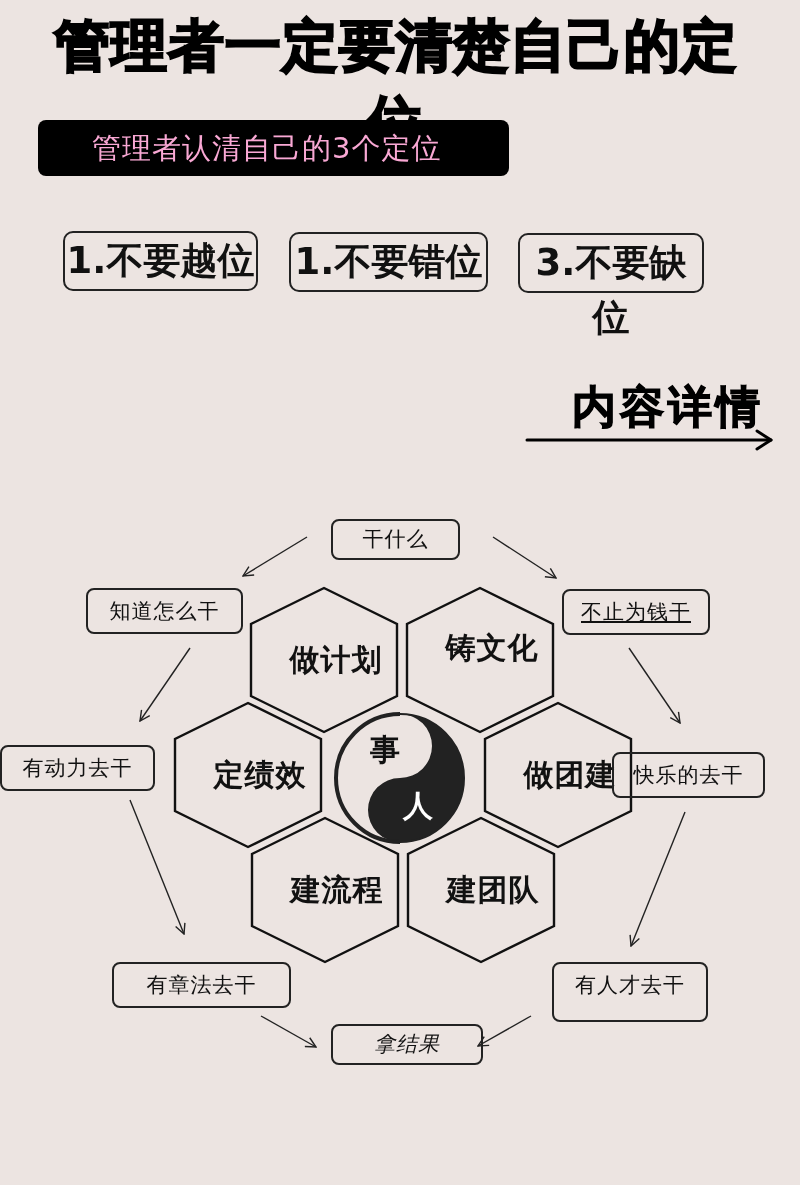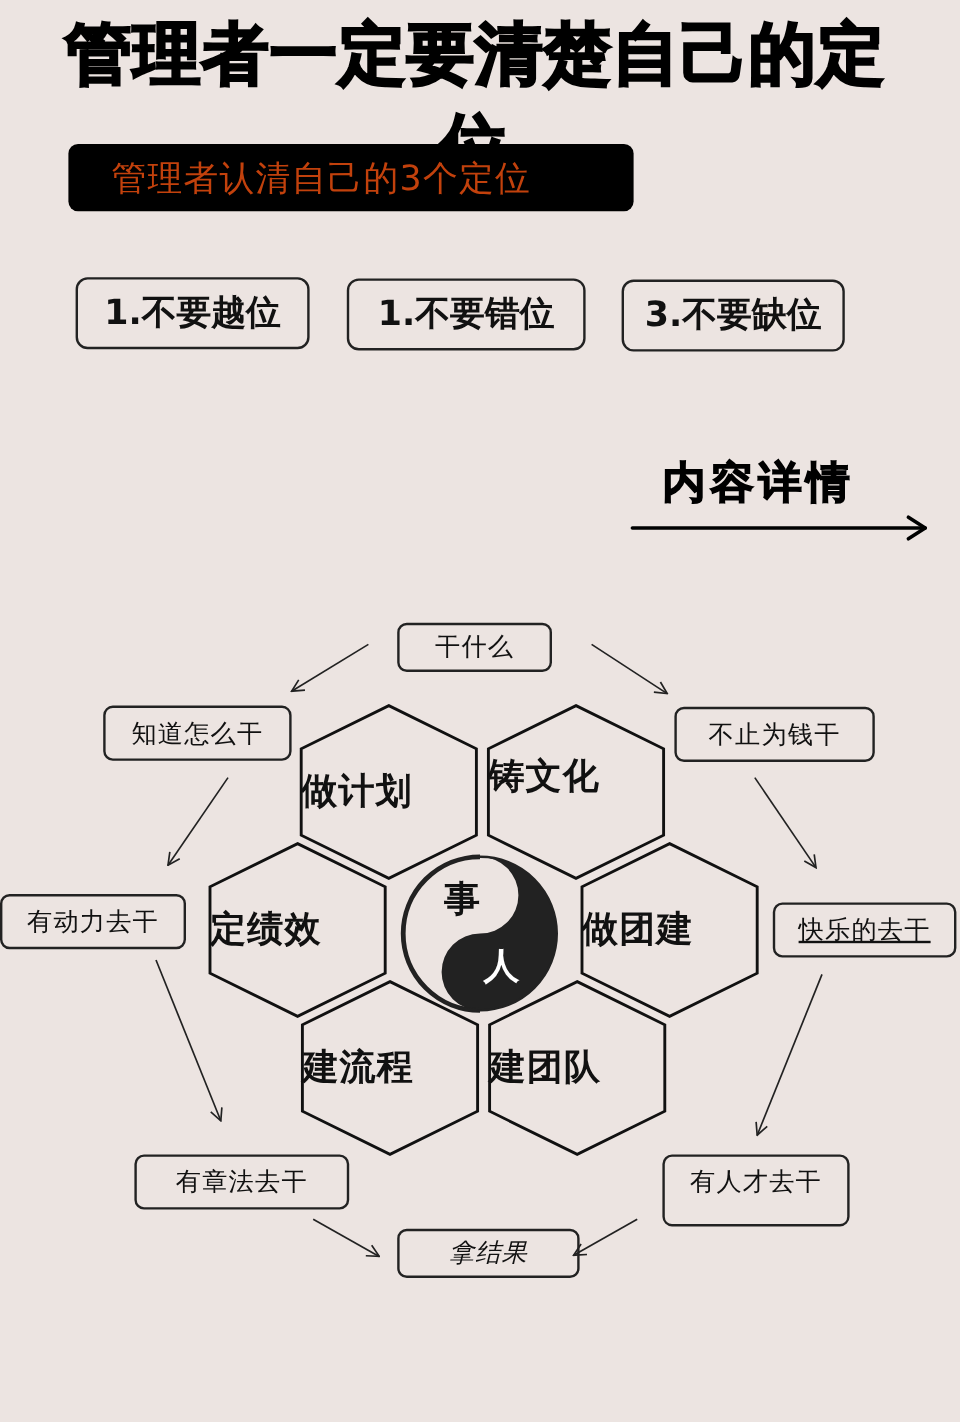--- a/index.html
+++ b/index.html
@@ -24,74 +24,75 @@
       font-weight: 900;
       letter-spacing: 1px;
       line-height: 76px;
       color: #000;
       padding-left: 40px;
       box-sizing: border-box;
       -webkit-text-stroke: 2.2px #000;
     }
 
     .banner {
-      left: 57px; top: 120px; width: 471px; height: 56px;
+      left: 38px; top: 120px; width: 471px; height: 56px;
       background: #000;
       border-radius: 8px;
-      color: #c2410c;
+      color: #f9a8d4;
       font-size: 29px;
       line-height: 56px;
-      padding-left: 36px;
+      padding-left: 54px;
       box-sizing: border-box;
       letter-spacing: 1px;
     }
 
     .pill {
       height: 60px;
       border: 2.5px solid #222;
       border-radius: 10px;
       box-sizing: border-box;
-      font-size: 29px;
+      font-size: 37px;
       line-height: 55px;
       text-align: center;
       background: transparent;
       color: #111;
       font-weight: 600;
     }
 
     .detail-heading {
-      left: 552px; top: 378px;
-      font-size: 36px;
+      left: 572px; top: 378px;
+      font-size: 44px;
       font-weight: 900;
       letter-spacing: 4px;
       -webkit-text-stroke: 1.2px #000;
       color: #000;
     }
 
     .box {
       border: 2.2px solid #222;
       border-radius: 8px;
       box-sizing: border-box;
       font-size: 21px;
       text-align: center;
       color: #111;
       letter-spacing: 1px;
       background: transparent;
     }
 
     .hex-label {
       font-size: 30px;
       font-weight: 600;
-      text-align: left;
+      text-align: center;
       color: #111;
       letter-spacing: 1px;
       width: 146px;
       margin-left: -73px;
       line-height: 36px;
       margin-top: -18px;
+      padding-left: 12px;
     }
 
     .yy-label {
       font-size: 30px;
       font-weight: 900;
       width: 40px;
       margin-left: -20px;
       text-align: center;
       line-height: 36px;
       margin-top: -18px;
@@ -163,19 +164,19 @@
 <div class="abs hex-label" style="left:480px; top:648px;">铸文化</div>
 <div class="abs hex-label" style="left:248px; top:775px;">定绩效</div>
 <div class="abs hex-label" style="left:558px; top:775px;">做团建</div>
 <div class="abs hex-label" style="left:325px; top:890px;">建流程</div>
 <div class="abs hex-label" style="left:481px; top:890px;">建团队</div>
 
 <div class="abs yy-label" style="left:385px; top:750px; color:#111;">事</div>
 <div class="abs yy-label" style="left:418px; top:806px; color:#fff;">人</div>
 
 <div class="abs box" style="left:331px; top:519px; width:129px; height:41px; line-height:37px;text-align:center;">干什么</div>
-<div class="abs box" style="left:562px; top:589px; width:167px; height:46px; line-height:42px;">不止为钱干</div>
-<div class="abs box" style="left:644px; top:752px; width:153px; height:46px; line-height:42px;text-decoration:underline;">快乐的去干</div>
+<div class="abs box" style="left:562px; top:589px; width:148px; height:46px; line-height:42px;text-decoration:underline;">不止为钱干</div>
+<div class="abs box" style="left:612px; top:752px; width:153px; height:46px; line-height:42px;">快乐的去干</div>
 <div class="abs box" style="left:552px; top:962px; width:156px; height:60px; line-height:42px;">有人才去干</div>
 <div class="abs box" style="left:331px; top:1024px; width:152px; height:41px; line-height:37px;font-style:italic;">拿结果</div>
 <div class="abs box" style="left:112px; top:962px; width:179px; height:46px; line-height:42px;">有章法去干</div>
 <div class="abs box" style="left:0px; top:745px; width:155px; height:46px; line-height:42px;">有动力去干</div>
 <div class="abs box" style="left:86px; top:588px; width:157px; height:46px; line-height:42px;">知道怎么干</div>
 
 </body></html>

